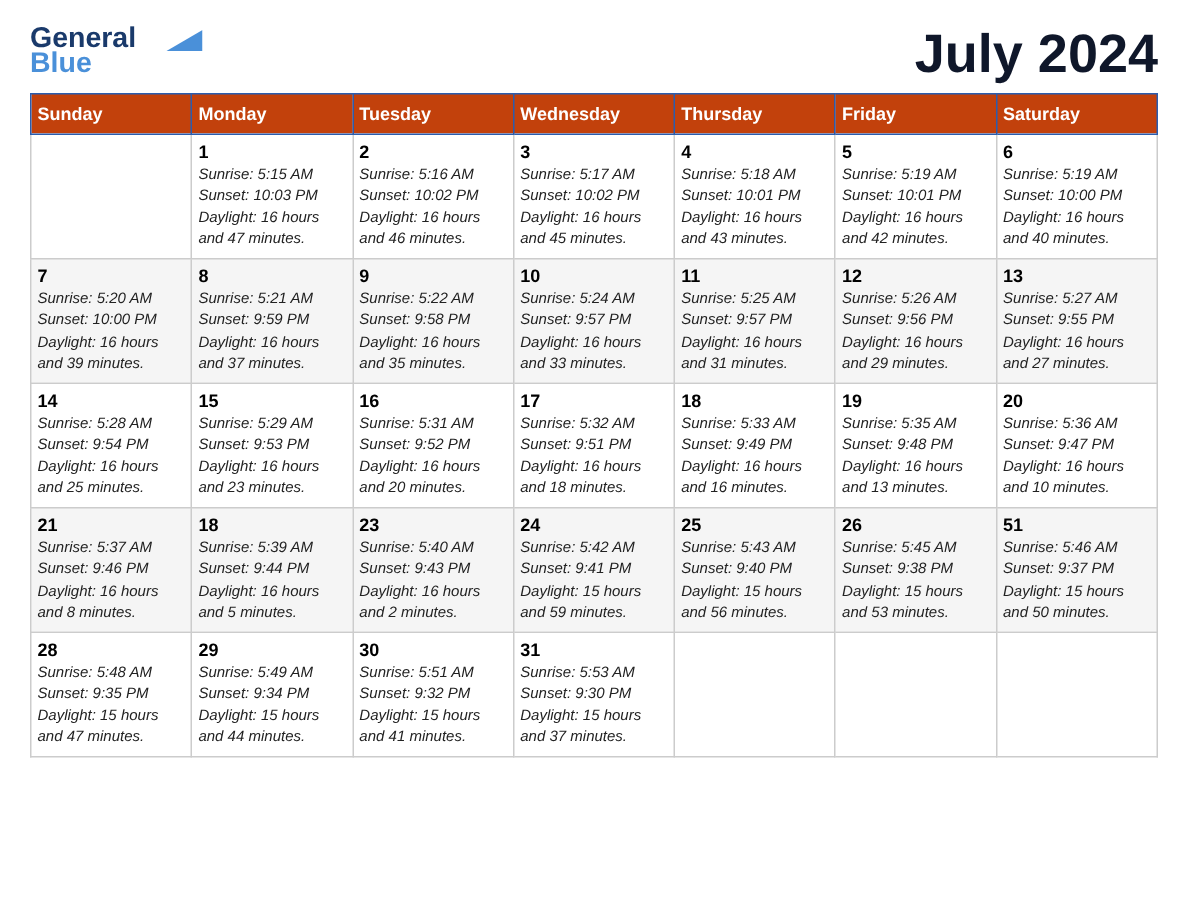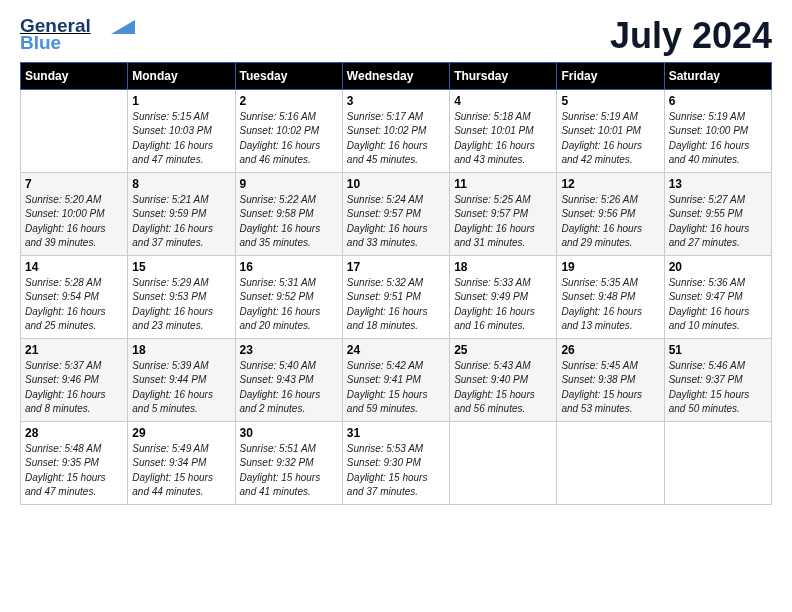--- a/index.html
+++ b/index.html
@@ -34,21 +34,21 @@
       font-size: 14px;
       color: #333;
       margin-top: 2px;
     }
     table {
       width: 100%;
       border-collapse: collapse;
       font-size: 11px;
     }
     thead tr th {
-      background: #000000;
+      background: #c2410c;
       color: #fff;
       padding: 6px 4px;
       text-align: left;
       font-size: 12px;
       font-weight: bold;
       border: 1px solid #2b5cad;
     }
     tbody tr td {
       border: 1px solid #ccc;
       vertical-align: top;
@@ -75,21 +75,21 @@
     }
     td.empty {
       background: #fff;
     }
   </style>
 </head>
 <body>
 
 <div class="header-area">
   <div class="logo">
-    <div style="display:flex;align-items:center;gap:16px;text-decoration:underline;">
+    <div style="display:flex;align-items:center;gap:16px;">
       <div style="font-size:19px;font-weight:bold;color:#1a3a6b;line-height:1;">General</div>
       <svg width="28" height="18" viewBox="0 0 28 18" style="margin-top:-2px;">
         <polygon points="4,18 28,4 28,18" fill="#4a90d9"></polygon>
       </svg>
     </div>
     <div style="font-size:19px;font-weight:bold;color:#4a90d9;line-height:1;margin-top:-2px;">Blue</div>
   </div>
   <div class="title-area">
     <div class="month-title">July 2024</div>
   </div>

